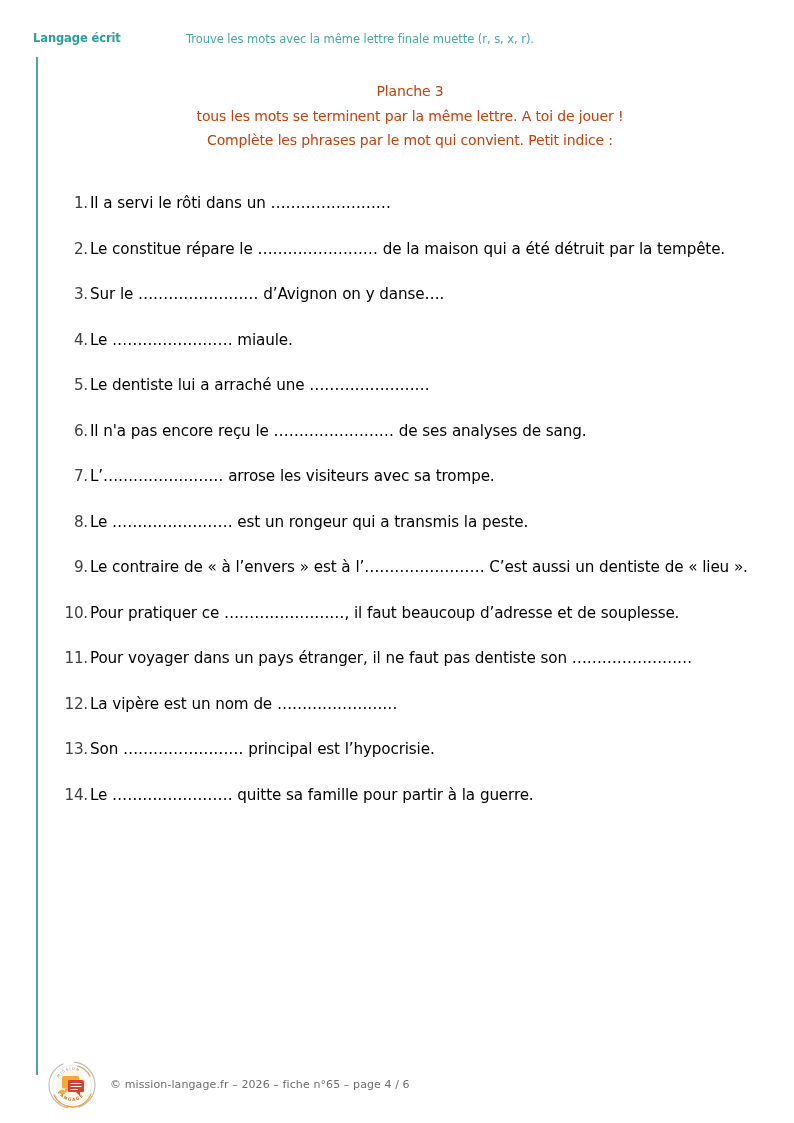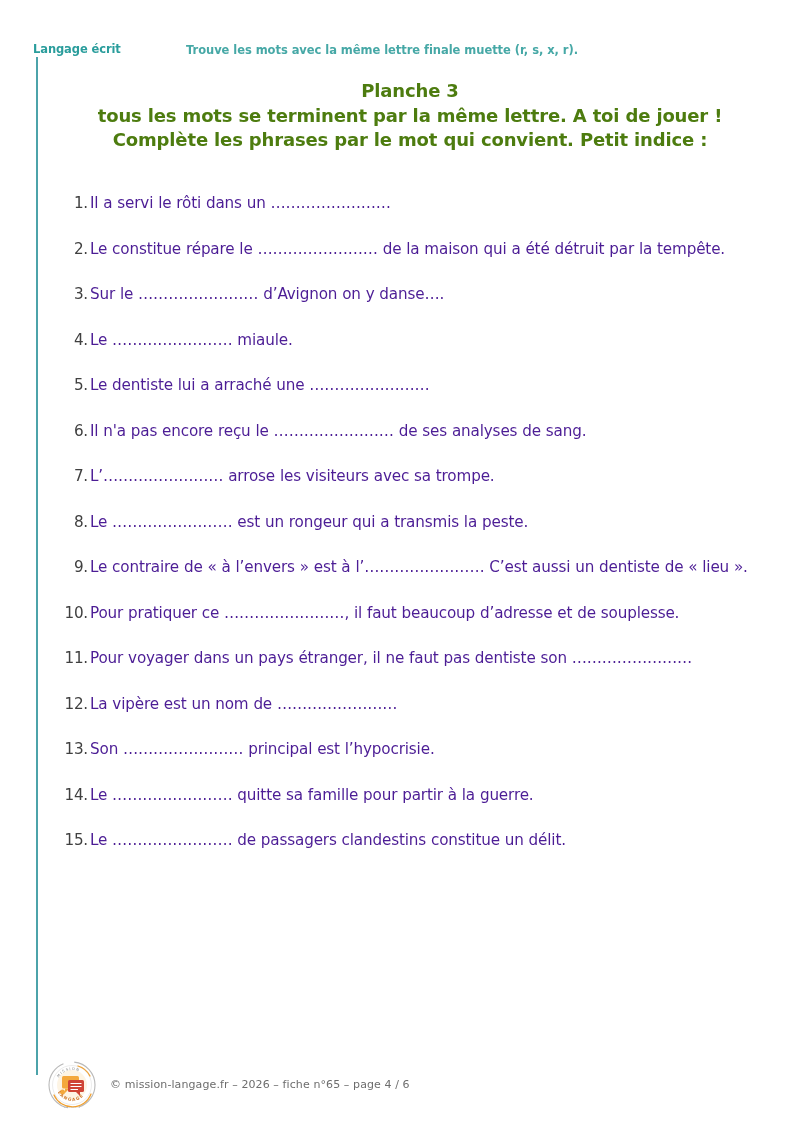--- a/index.html
+++ b/index.html
@@ -11,41 +11,41 @@
     width: 794px;
     height: 1123px;
     position: relative;
     font-family: "DejaVu Sans", sans-serif;
     overflow: hidden;
   }
 
   
   .header {
     position: absolute;
-    top: 42px;
+    top: 31px;
     left: 0;
     width: 794px;
     height: 26px;
   }
   .header-category {
     position: absolute;
     left: 33px;
     top: 0;
     font-size: 11.5px;
     font-weight: bold;
     color: #2a9d9c;
     letter-spacing: -0.1px;
     white-space: nowrap;
   }
   .header-instruction {
     position: absolute;
     left: 186px;
     top: 0.5px;
     font-size: 11.5px;
-    font-weight: bold;
+    font-weight: normal;
     color: #46a8a6;
     letter-spacing: -0.05px;
     white-space: nowrap;
   }
 
   
   .left-rule {
     position: absolute;
     left: 36px;
     top: 57px;
@@ -54,23 +54,23 @@
     background: #4ca3aa;
   }
 
   
   .title-block {
     position: absolute;
     left: 60px;
     top: 79px;
     width: 700px;
     text-align: center;
-    color: #4d7c0f;
-    font-weight: bold;
-    font-size: 18px;
+    color: #c2410c;
+    font-weight: normal;
+    font-size: 14px;
     line-height: 24.5px;
     letter-spacing: -0.15px;
   }
   .title-line { display: block; white-space: nowrap; }
 
   
   .exercise-list {
     position: absolute;
     left: 58px;
     top: 189px;
@@ -88,21 +88,21 @@
     font-size: 15.2px;
     line-height: 29px;
     color: #404040;
     letter-spacing: -0.2px;
   }
   .ex-text {
     flex: 1 1 auto;
     padding-left: 2px;
     font-size: 15.2px;
     line-height: 29px;
-    color: #4c1d95;
+    color: #000000;
     letter-spacing: -0.15px;
     text-align: left;
     word-spacing: 0.2px;
   }
 
   
   .footer {
     position: absolute;
     left: 0;
     top: 1058px;
@@ -191,24 +191,20 @@
       <div class="ex-num">12.</div>
       <div class="ex-text">La vipère est un nom de ……………………</div>
     </div>
     <div class="ex-item">
       <div class="ex-num">13.</div>
       <div class="ex-text">Son …………………… principal est l’hypocrisie.</div>
     </div>
     <div class="ex-item">
       <div class="ex-num">14.</div>
       <div class="ex-text">Le …………………… quitte sa famille pour partir à la guerre.</div>
-    </div>
-    <div class="ex-item">
-      <div class="ex-num">15.</div>
-      <div class="ex-text">Le …………………… de passagers clandestins constitue un délit.</div>
     </div>
   </div>
 
 <div class="footer">
   <div class="footer-logo">
     <svg viewBox="0 0 104 104" width="52" height="52" xmlns="http://www.w3.org/2000/svg">
 
       <circle cx="52" cy="52" r="46" fill="none" stroke="#b9b9b9" stroke-width="2.2" stroke-dasharray="118 22 118 22" stroke-dashoffset="60"></circle>
       <circle cx="52" cy="52" r="39" fill="none" stroke="#d8d8d8" stroke-width="1"></circle>
 

